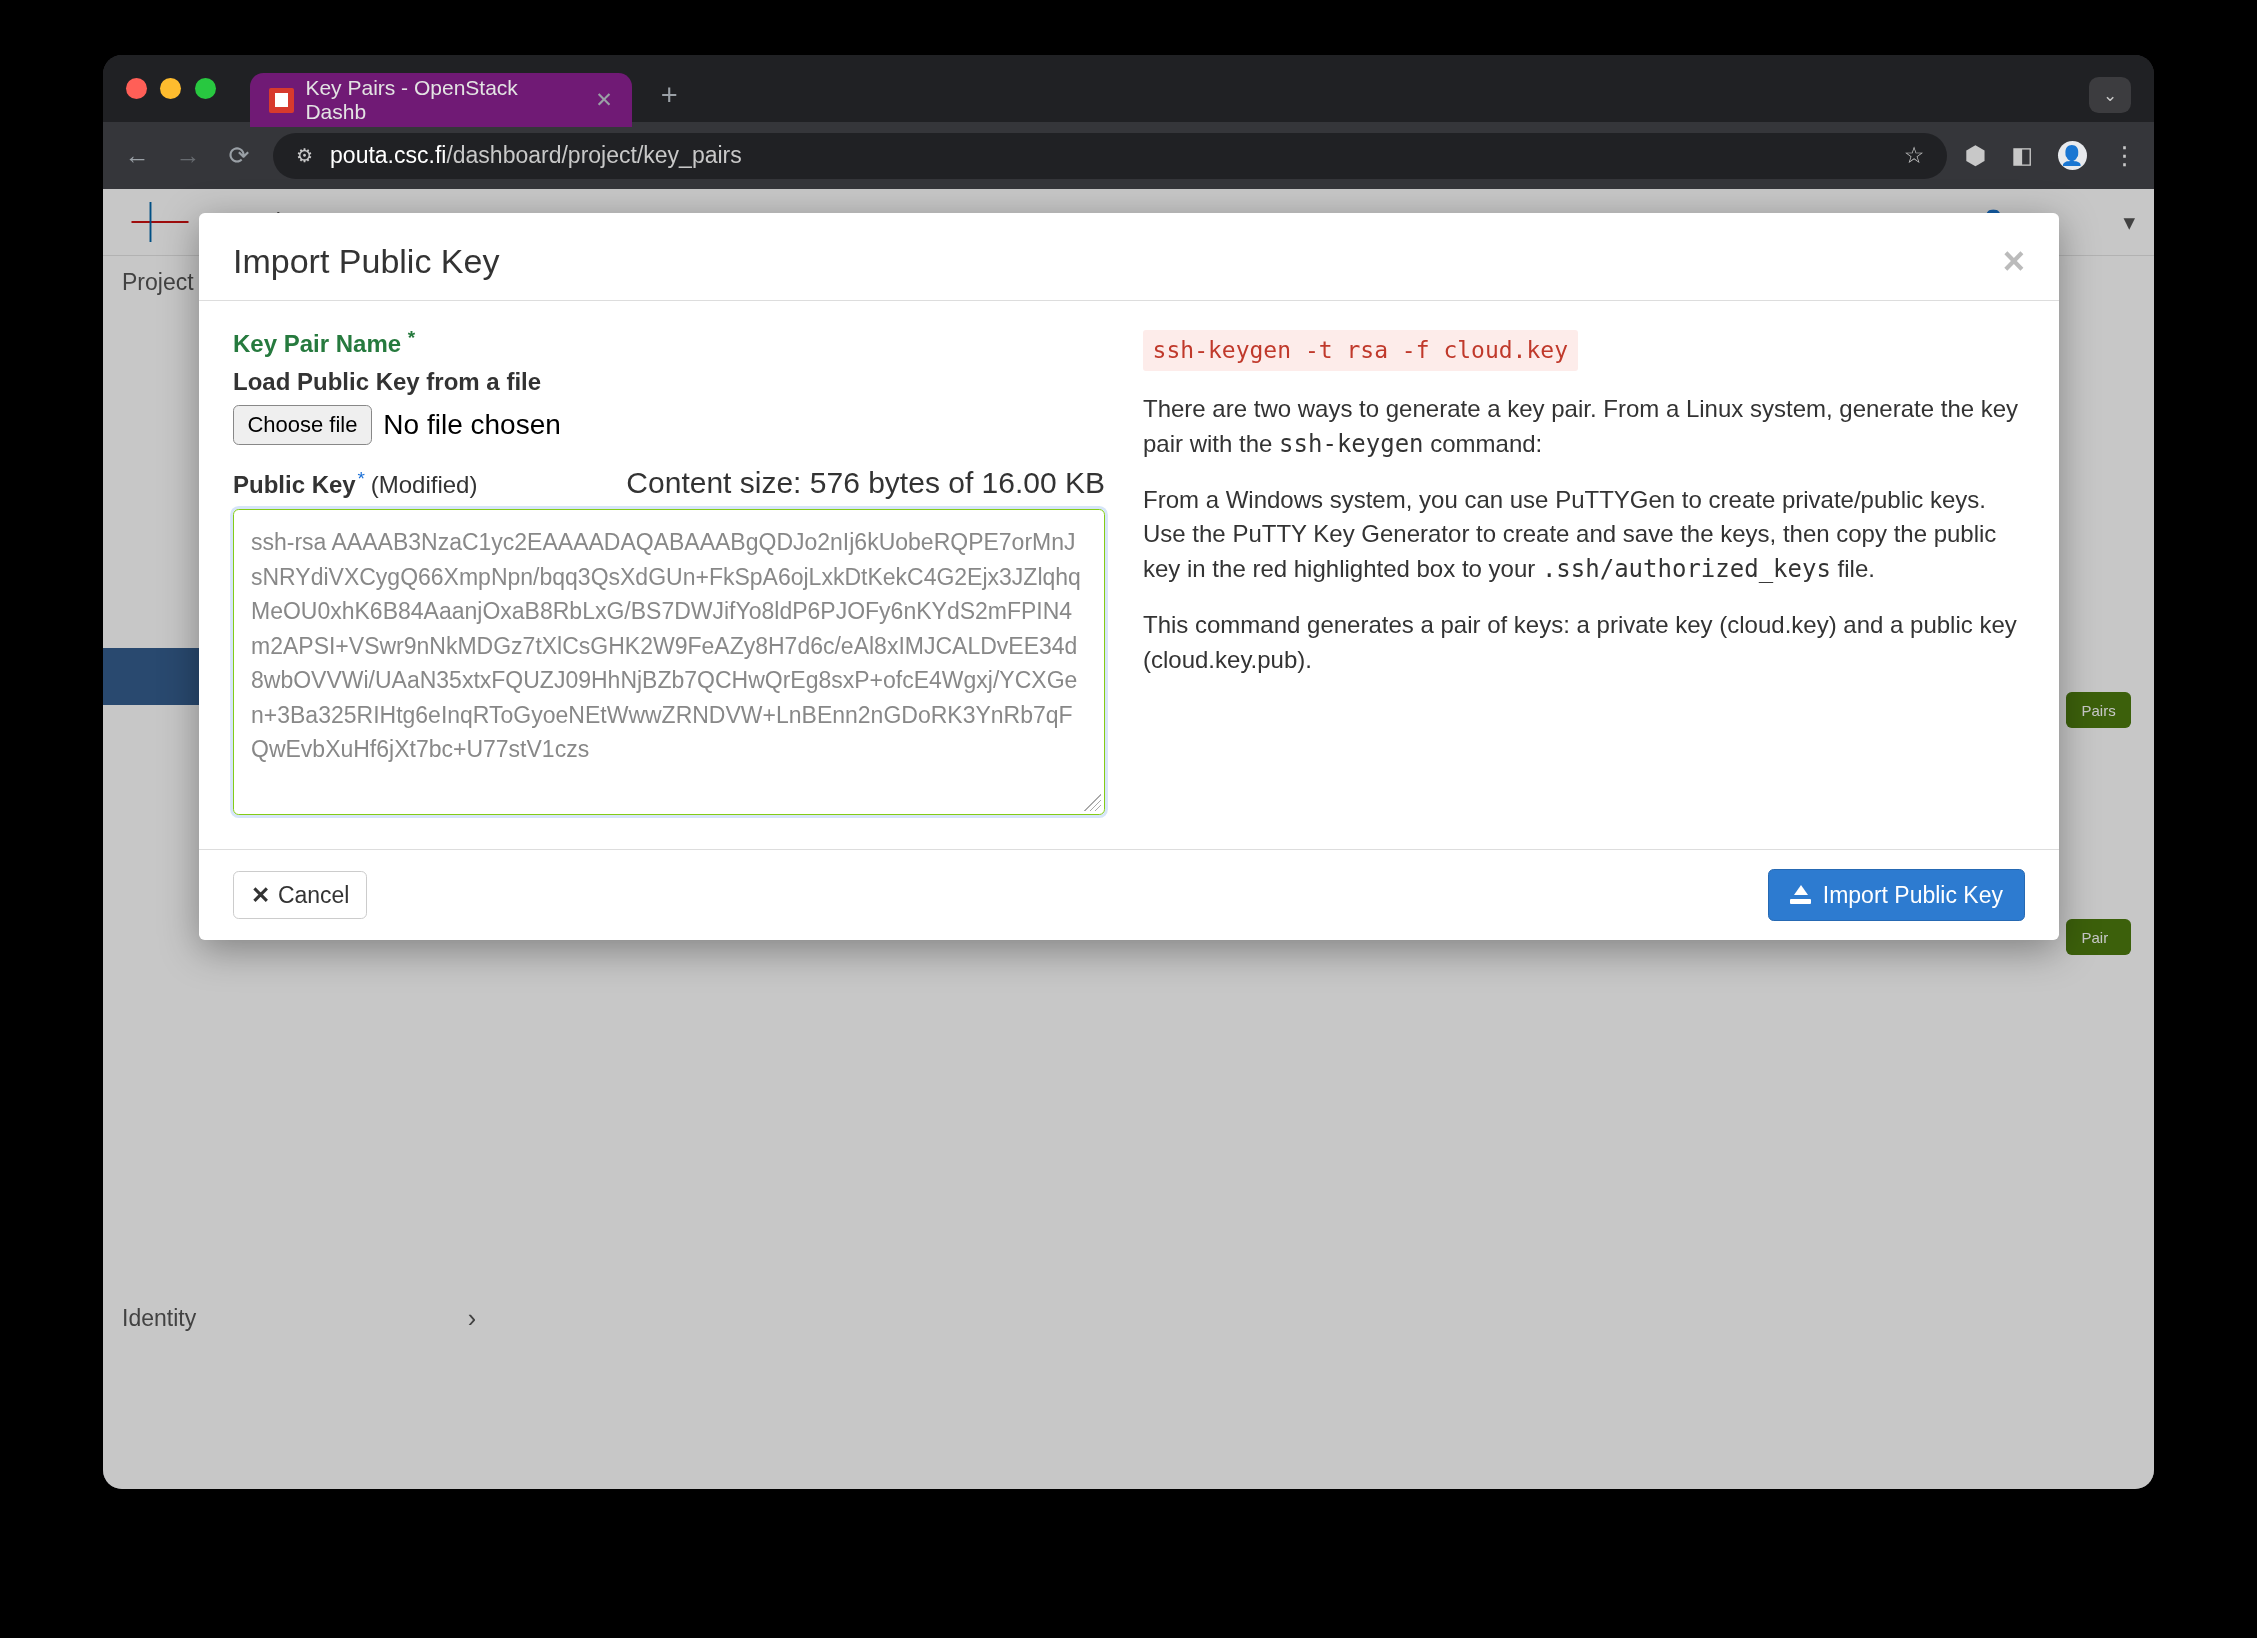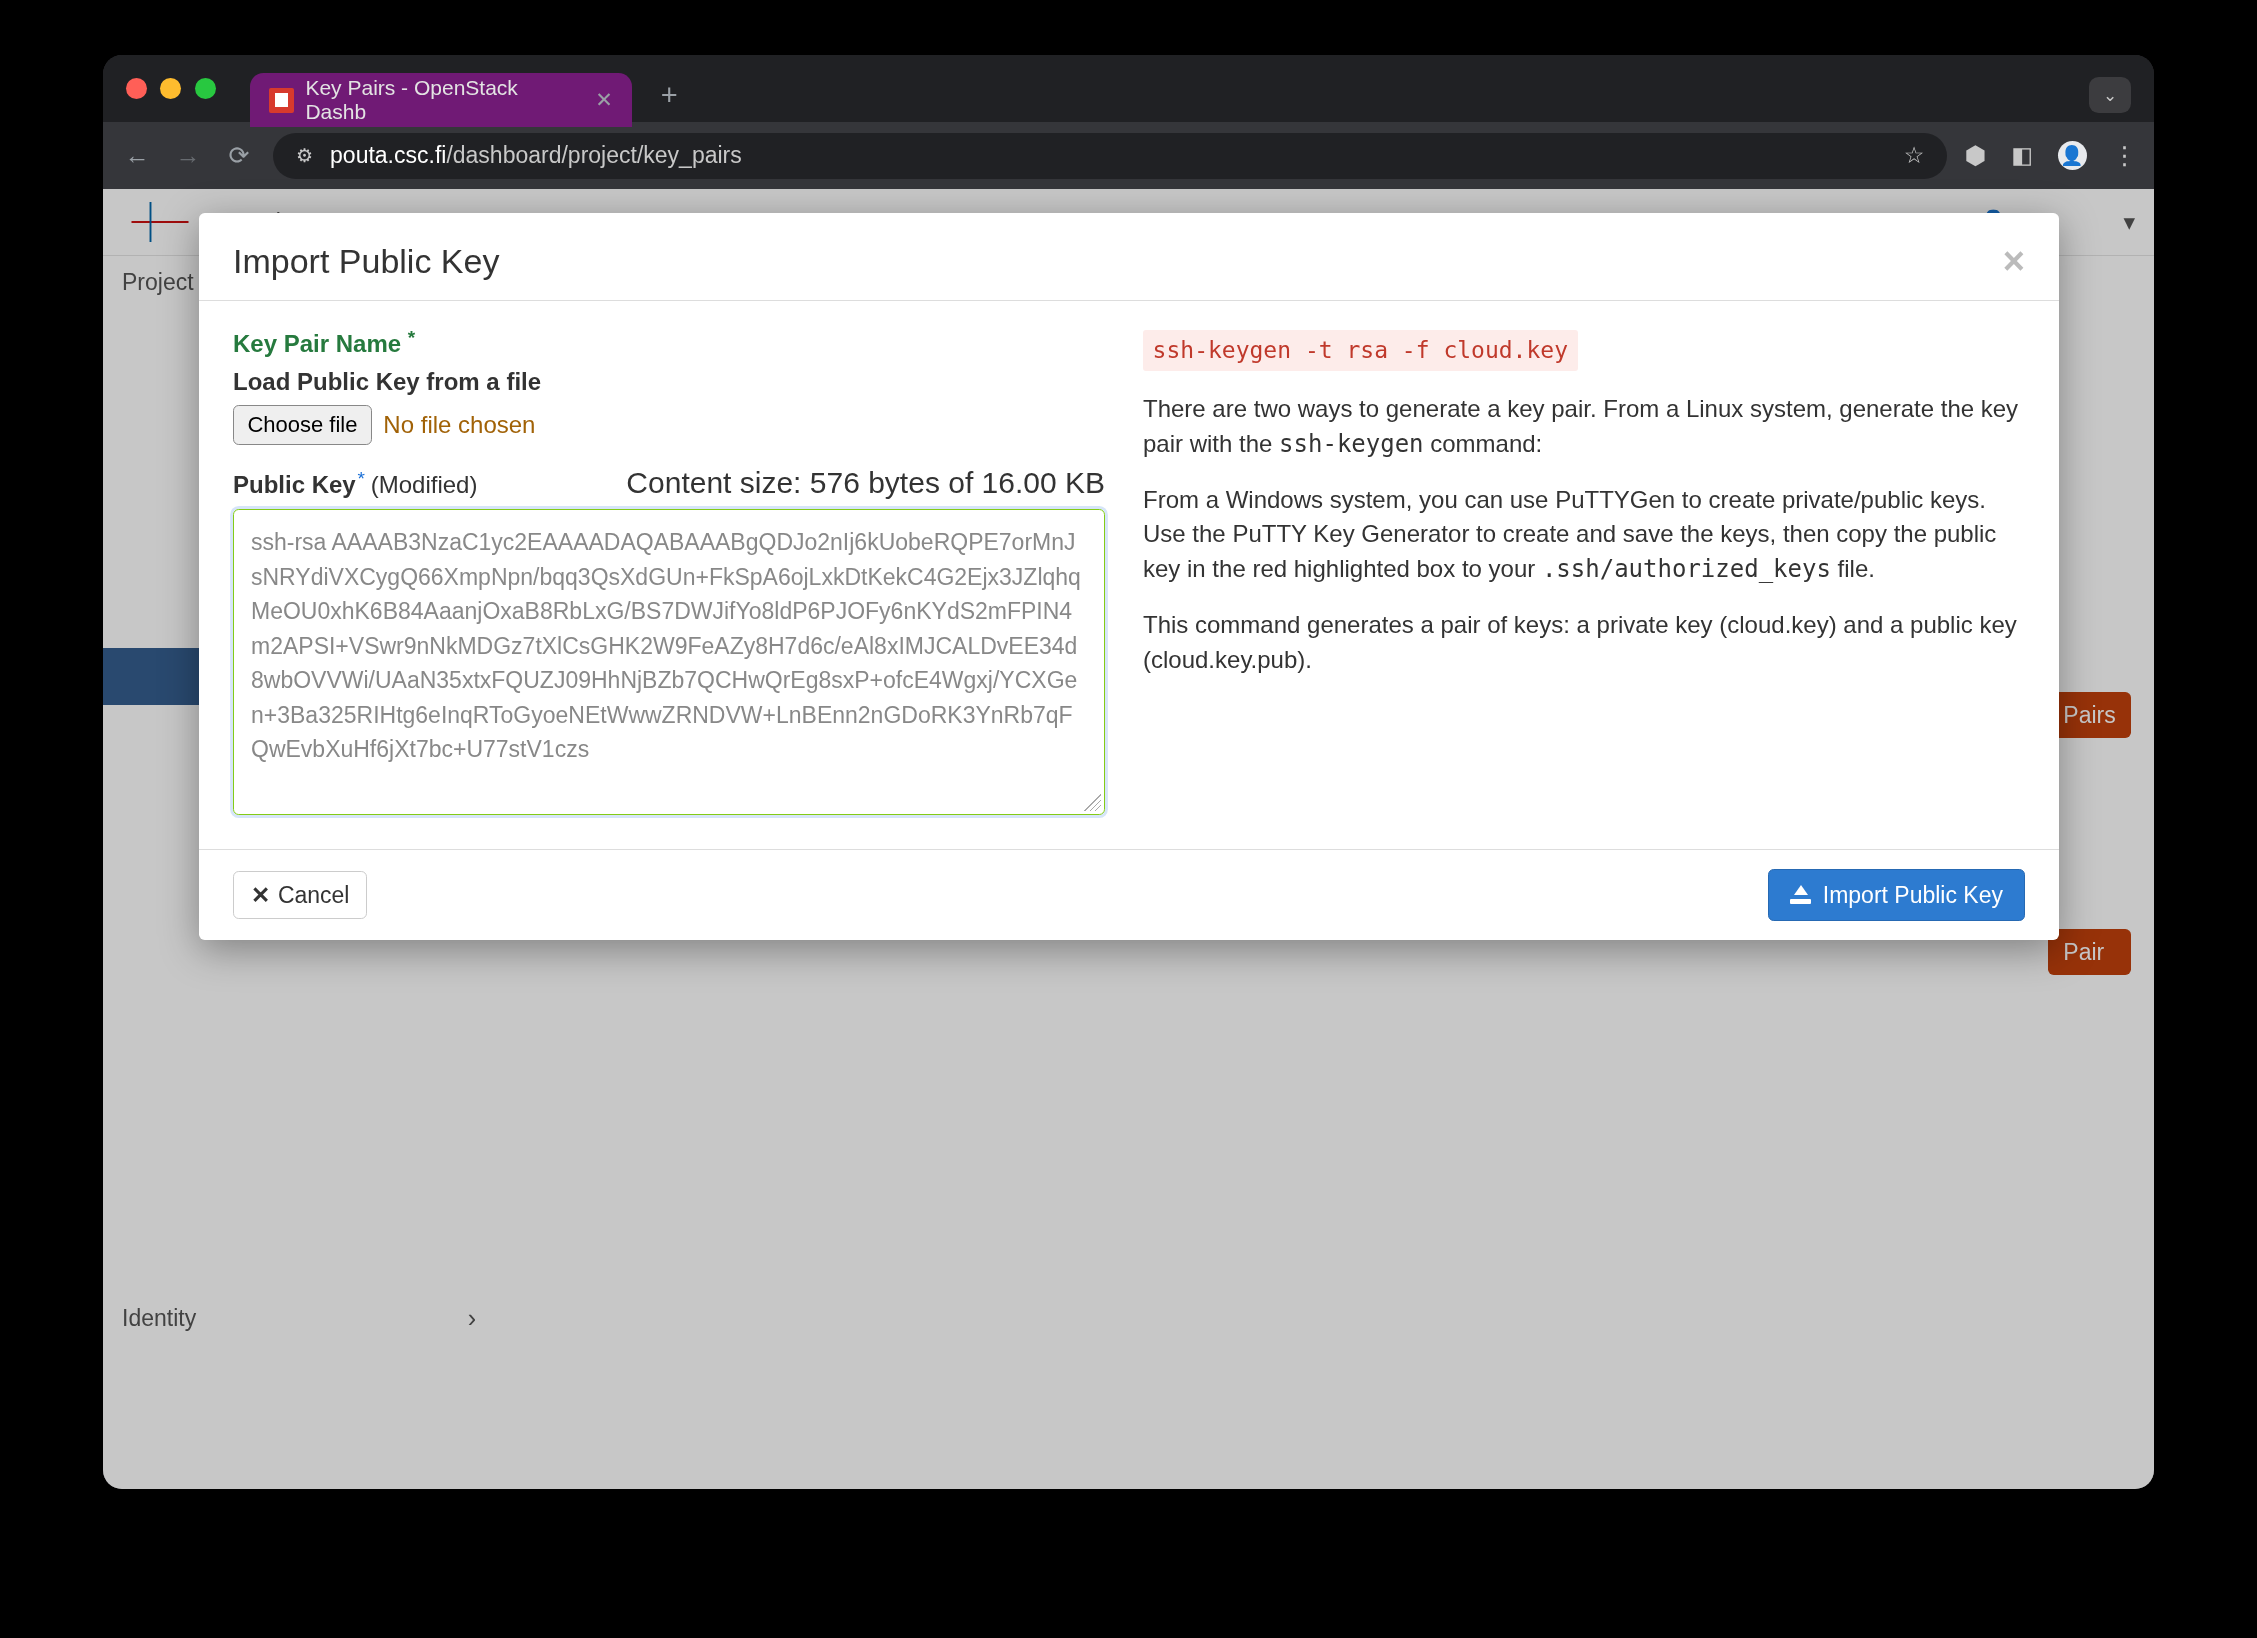--- a/index.html
+++ b/index.html
@@ -103,21 +103,21 @@
   }
   .side-identity{
     position:absolute;top:1115px;left:19px;font-size:23px;color:#555;
     width:354px;display:flex;align-items:center;
   }
   .side-identity .chev{margin-left:auto;font-size:25px;color:#555;}
   .bg-buttons{
     position:absolute;right:23px;top:503px;display:flex;flex-direction:column;gap:191px;
   }
   .bg-btn{
-    background:#c2410c;color:#fff;padding:9.6px 15.3px;border-radius:5.7px;font-size:23px;
+    background:#4d7c0f;color:#fff;padding:9.6px 15.3px;border-radius:5.7px;font-size:15px;
   }
 
   
   .modal{
     position:absolute;
     left:96px; top:24px;
     width:1860px;
     background:#fff;
     border-radius:5.7px;
     box-shadow:0 9.6px 38px rgba(0,0,0,.35);
@@ -150,21 +150,21 @@
     width:100%;border:1px solid #3a9b59;border-radius:5.7px;height:55px;
     padding:0 17px;font-size:23px;color:#666;display:flex;align-items:center;
     position:relative;margin-bottom:21px;
   }
   .input-valid .check{position:absolute;right:17px;color:#3a9b59;font-size:23px;}
 
   .file-row{display:flex;align-items:center;gap:11.5px;margin-bottom:21px;}
   .file-btn{
     border:1px solid #888;background:#efefef;padding:5.7px 13.4px;border-radius:5.7px;font-size:22px;
   }
-  .file-status{font-size:24px;color:#a16207;}
+  .file-status{font-size:28px;color:#000000;}
 
   .pubkey-head{display:flex;align-items:baseline;margin-bottom:9.6px;}
   .pubkey-head .lbl{font-size:24px;color:#333;font-weight:600;}
   .pubkey-head .ast{color:#1a6fd6;position:relative;top:-7.6px;font-size:19px;margin-left:1.9px;}
   .pubkey-head .mod{font-size:24px;color:#333;font-weight:400;margin-left:5.7px;}
   .pubkey-head .size{margin-left:auto;font-size:30px;color:#333;}
 
   .textarea{
     width:100%;min-height:306px;border:1px solid #84cc16;border-radius:5.7px;
     padding:15.3px 17px;font-size:23px;color:#888;line-height:1.5;

